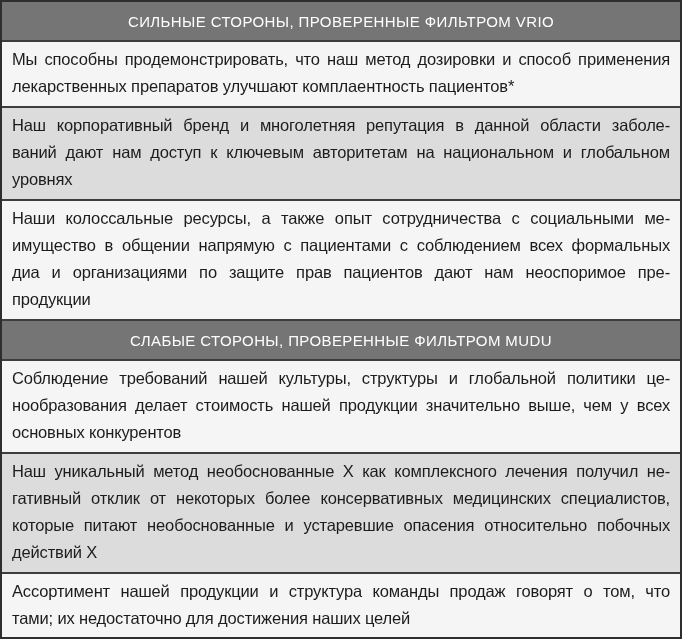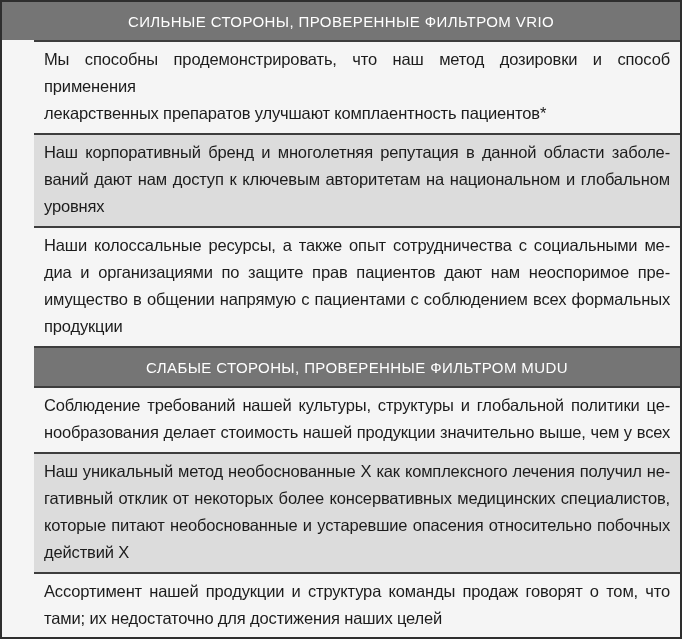--- a/index.html
+++ b/index.html
@@ -11,21 +11,20 @@
   .page {
     width: 682px;
     height: 639px;
     box-sizing: border-box;
     border: 2px solid var(--border, #2e2e2e);
     background: #f5f5f5;
     overflow: hidden;
   }
   .page > * + * {
     border-top: 2px solid var(--border-inner, #3d3d3d);
-    margin-left: 32px;
   }
   .section-header {
     background: var(--header-bg, #757575);
     color: var(--header-text, #ffffff);
     text-align: center;
     font-size: 15px;
     line-height: 15px;
     letter-spacing: 0.4px;
     padding: 12px 6px 11px 6px;
     font-weight: 400;
@@ -57,28 +56,29 @@
       <div class="line">Мы способны продемонстрировать, что наш метод дозировки и способ применения</div>
       <div class="line last">лекарственных препаратов улучшают комплаентность пациентов*</div>
     </div>
     <div class="row shaded">
       <div class="line">Наш корпоративный бренд и многолетняя репутация в данной области заболе-</div>
       <div class="line">ваний дают нам доступ к ключевым авторитетам на национальном и глобальном</div>
       <div class="line last">уровнях</div>
     </div>
     <div class="row light">
       <div class="line">Наши колоссальные ресурсы, а также опыт сотрудничества с социальными ме-</div>
+      <div class="line">имущество в общении напрямую с пациентами с соблюдением всех формальных</div>
       <div class="line">диа и организациями по защите прав пациентов дают нам неоспоримое пре-</div>
-      <div class="line">имущество в общении напрямую с пациентами с соблюдением всех формальных</div>
       <div class="line last">продукции</div>
     </div>
     <div class="section-header">СЛАБЫЕ СТОРОНЫ, ПРОВЕРЕННЫЕ ФИЛЬТРОМ MUDU</div>
     <div class="row light">
       <div class="line">Соблюдение требований нашей культуры, структуры и глобальной политики це-</div>
       <div class="line">нообразования делает стоимость нашей продукции значительно выше, чем у всех</div>
+      <div class="line last">основных конкурентов</div>
     </div>
     <div class="row shaded">
       <div class="line">Наш уникальный метод необоснованные X как комплексного лечения получил не-</div>
       <div class="line">гативный отклик от некоторых более консервативных медицинских специалистов,</div>
       <div class="line">которые питают необоснованные и устаревшие опасения относительно побочных</div>
       <div class="line last">действий X</div>
     </div>
     <div class="row light">
       <div class="line">Ассортимент нашей продукции и структура команды продаж говорят о том, что</div>
       <div class="line last">тами; их недостаточно для достижения наших целей</div>

